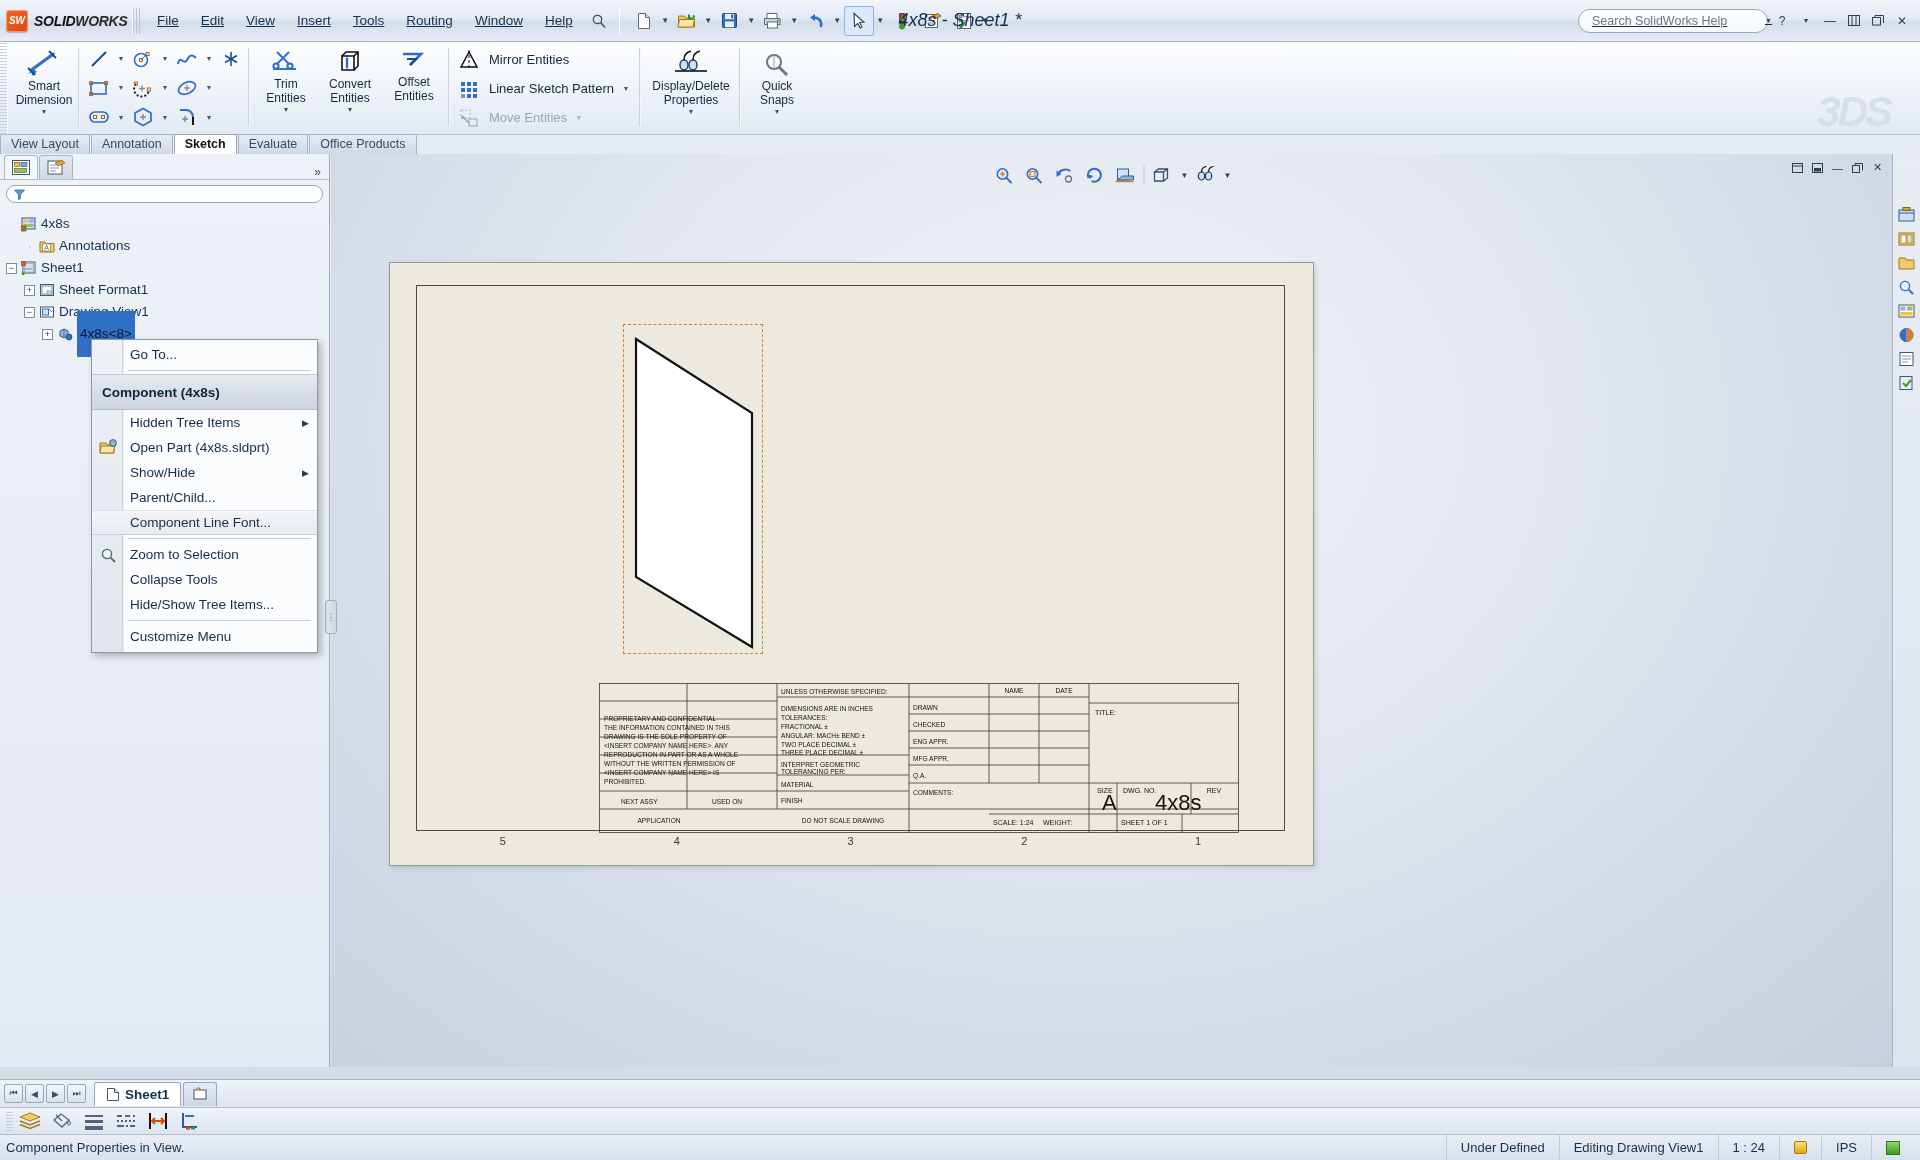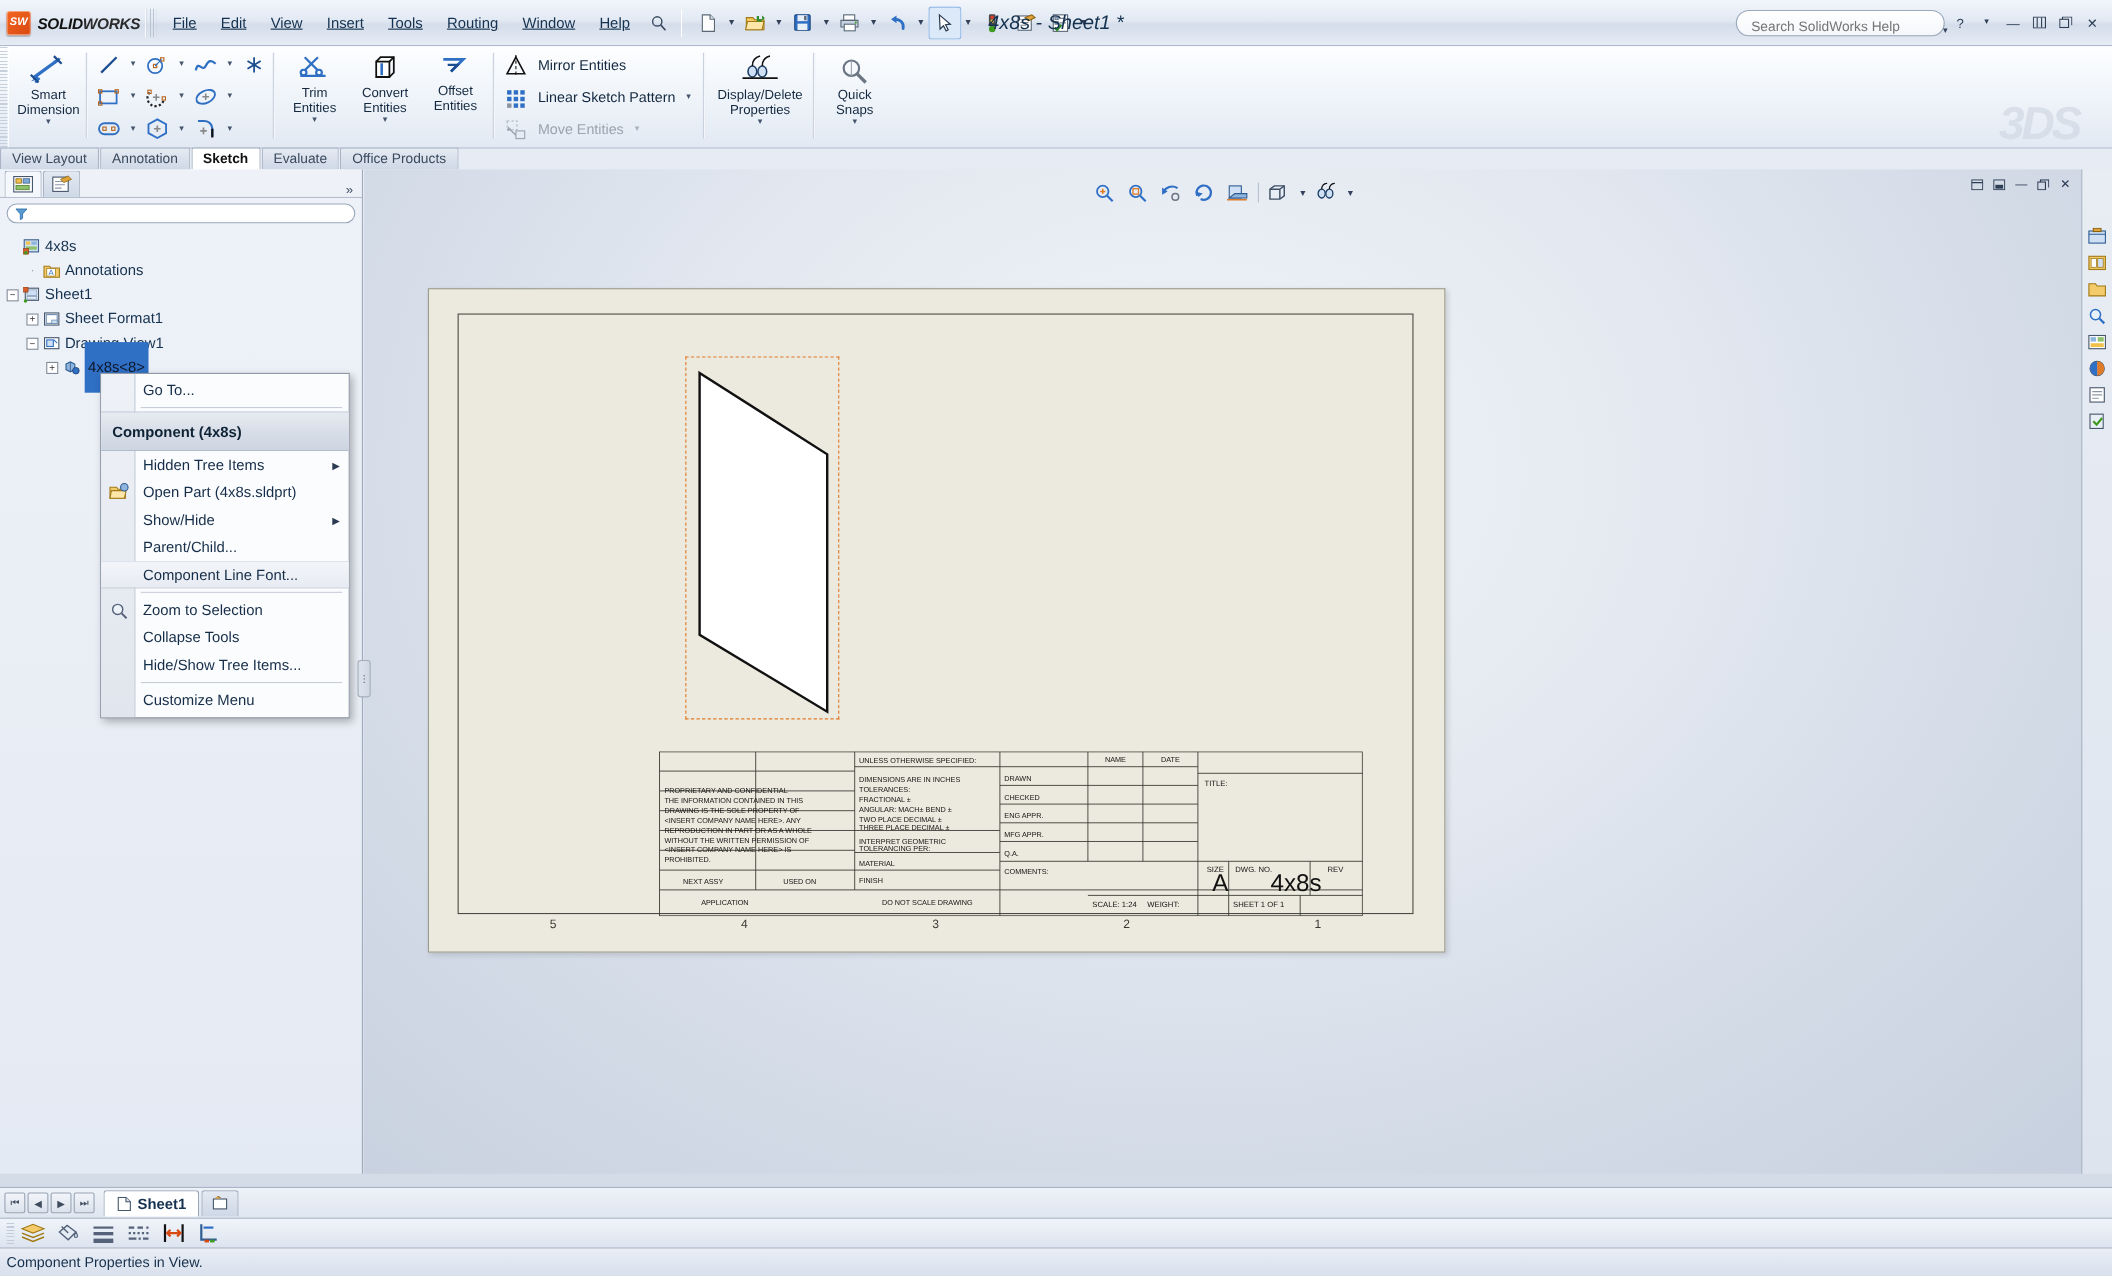--- a/index.html
+++ b/index.html
@@ -47,21 +47,21 @@
   .tb-sep { width:1px;height:26px;background:#b9c3d2;margin:0 5px;border-right:1px solid #fff;}
   .tb-icons { display:flex; align-items:center; gap:1px; padding-left:4px;}
   .tbtn { width:30px;height:30px;display:flex;align-items:center;justify-content:center;border-radius:3px;}
   .tbtn.sel{ background:#dce9f8; box-shadow: inset 0 0 0 1px #8fb6e6;}
   .caret { width:11px;height:30px;display:flex;align-items:center;justify-content:center;color:#33415a;font-size:8px;}
   .doc-title { position:absolute; left:0; right:0; text-align:center; font-size:18px; color:#14314f; pointer-events:none;font-style:italic;}
   .titleright { margin-left:auto; display:flex; align-items:center; gap:4px; padding-right:8px;}
   .searchbox {
     width:190px;height:24px;border:1px solid #9aa8bc;border-radius:12px;
     background: linear-gradient(180deg,#ffffff,#f4f7fb);
-    display:flex;align-items:flex-end;gap:5px;padding:0 6px;
+    display:flex;align-items:center;gap:5px;padding:0 6px;text-decoration:underline;
   }
   .searchbox input {
     border:0;outline:0;background:transparent;flex:1;font-size:12.5px;color:#56616e;
     font-family:"Liberation Sans",sans-serif;
   }
   .wbtn{ width:20px;height:18px;display:flex;align-items:center;justify-content:center;font-size:12px;color:#2c3e55;}
 
   
   .ribbon {
     position:absolute; left:0; top:42px; width:1920px; height:93px;
@@ -1071,15 +1071,27 @@
           <path d="M5 2v14h14" fill="none" stroke="#2f5d93" stroke-width="2"></path>
           <rect x="8" y="16" width="4" height="2.5" fill="#d9480f"></rect>
           <rect x="13" y="16" width="4" height="2.5" fill="#3f9b20"></rect>
           <rect x="7" y="4" width="9" height="2" fill="#2f6fc4"></rect>
         </svg>
     </div>
   </div>
 
   <div class="statusbar">
     <div>Component Properties in View.</div>
+    <div class="st-right">
+      <div class="stcell">Under Defined</div>
+      <div class="stcell">Editing Drawing View1</div>
+      <div class="stcell">1 : 24</div>
+      <div class="stcell">
+        <span class="yellowdot"></span>
+      </div>
+      <div class="stcell">IPS</div>
+      <div class="stcell">
+        <span class="greenbox"></span>
+      </div>
+    </div>
   </div>
 
 </div>
 
 </body></html>

